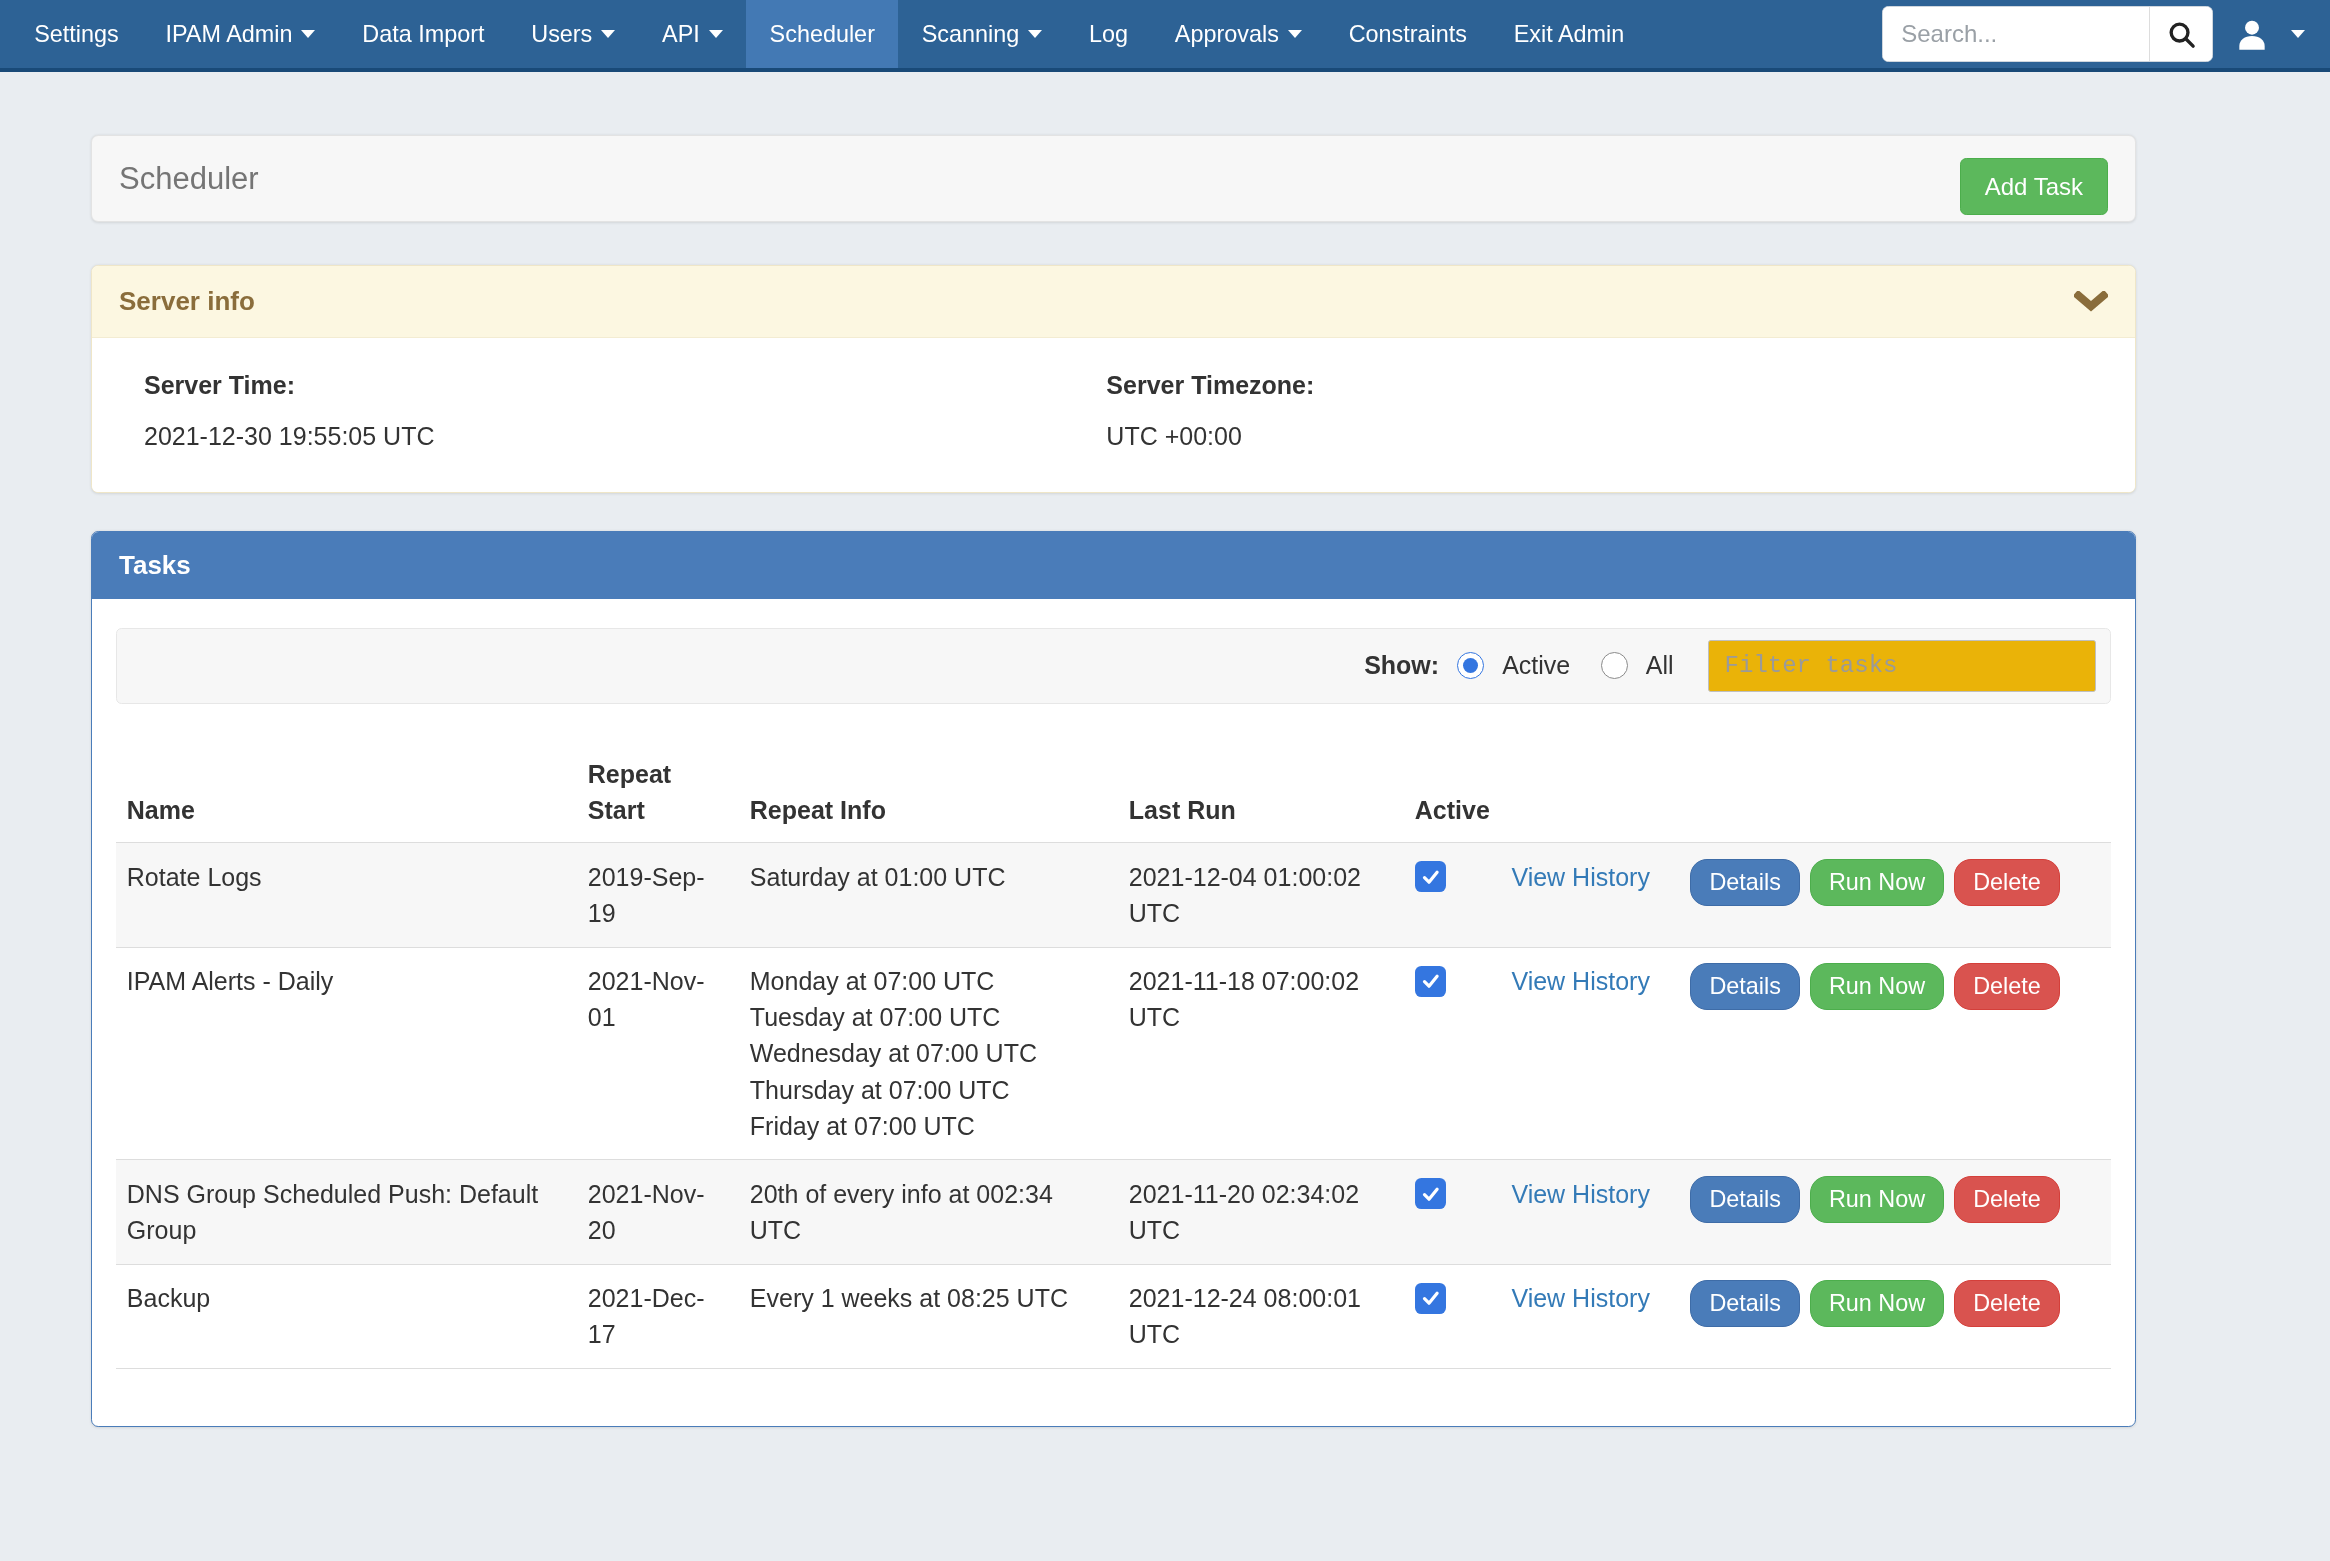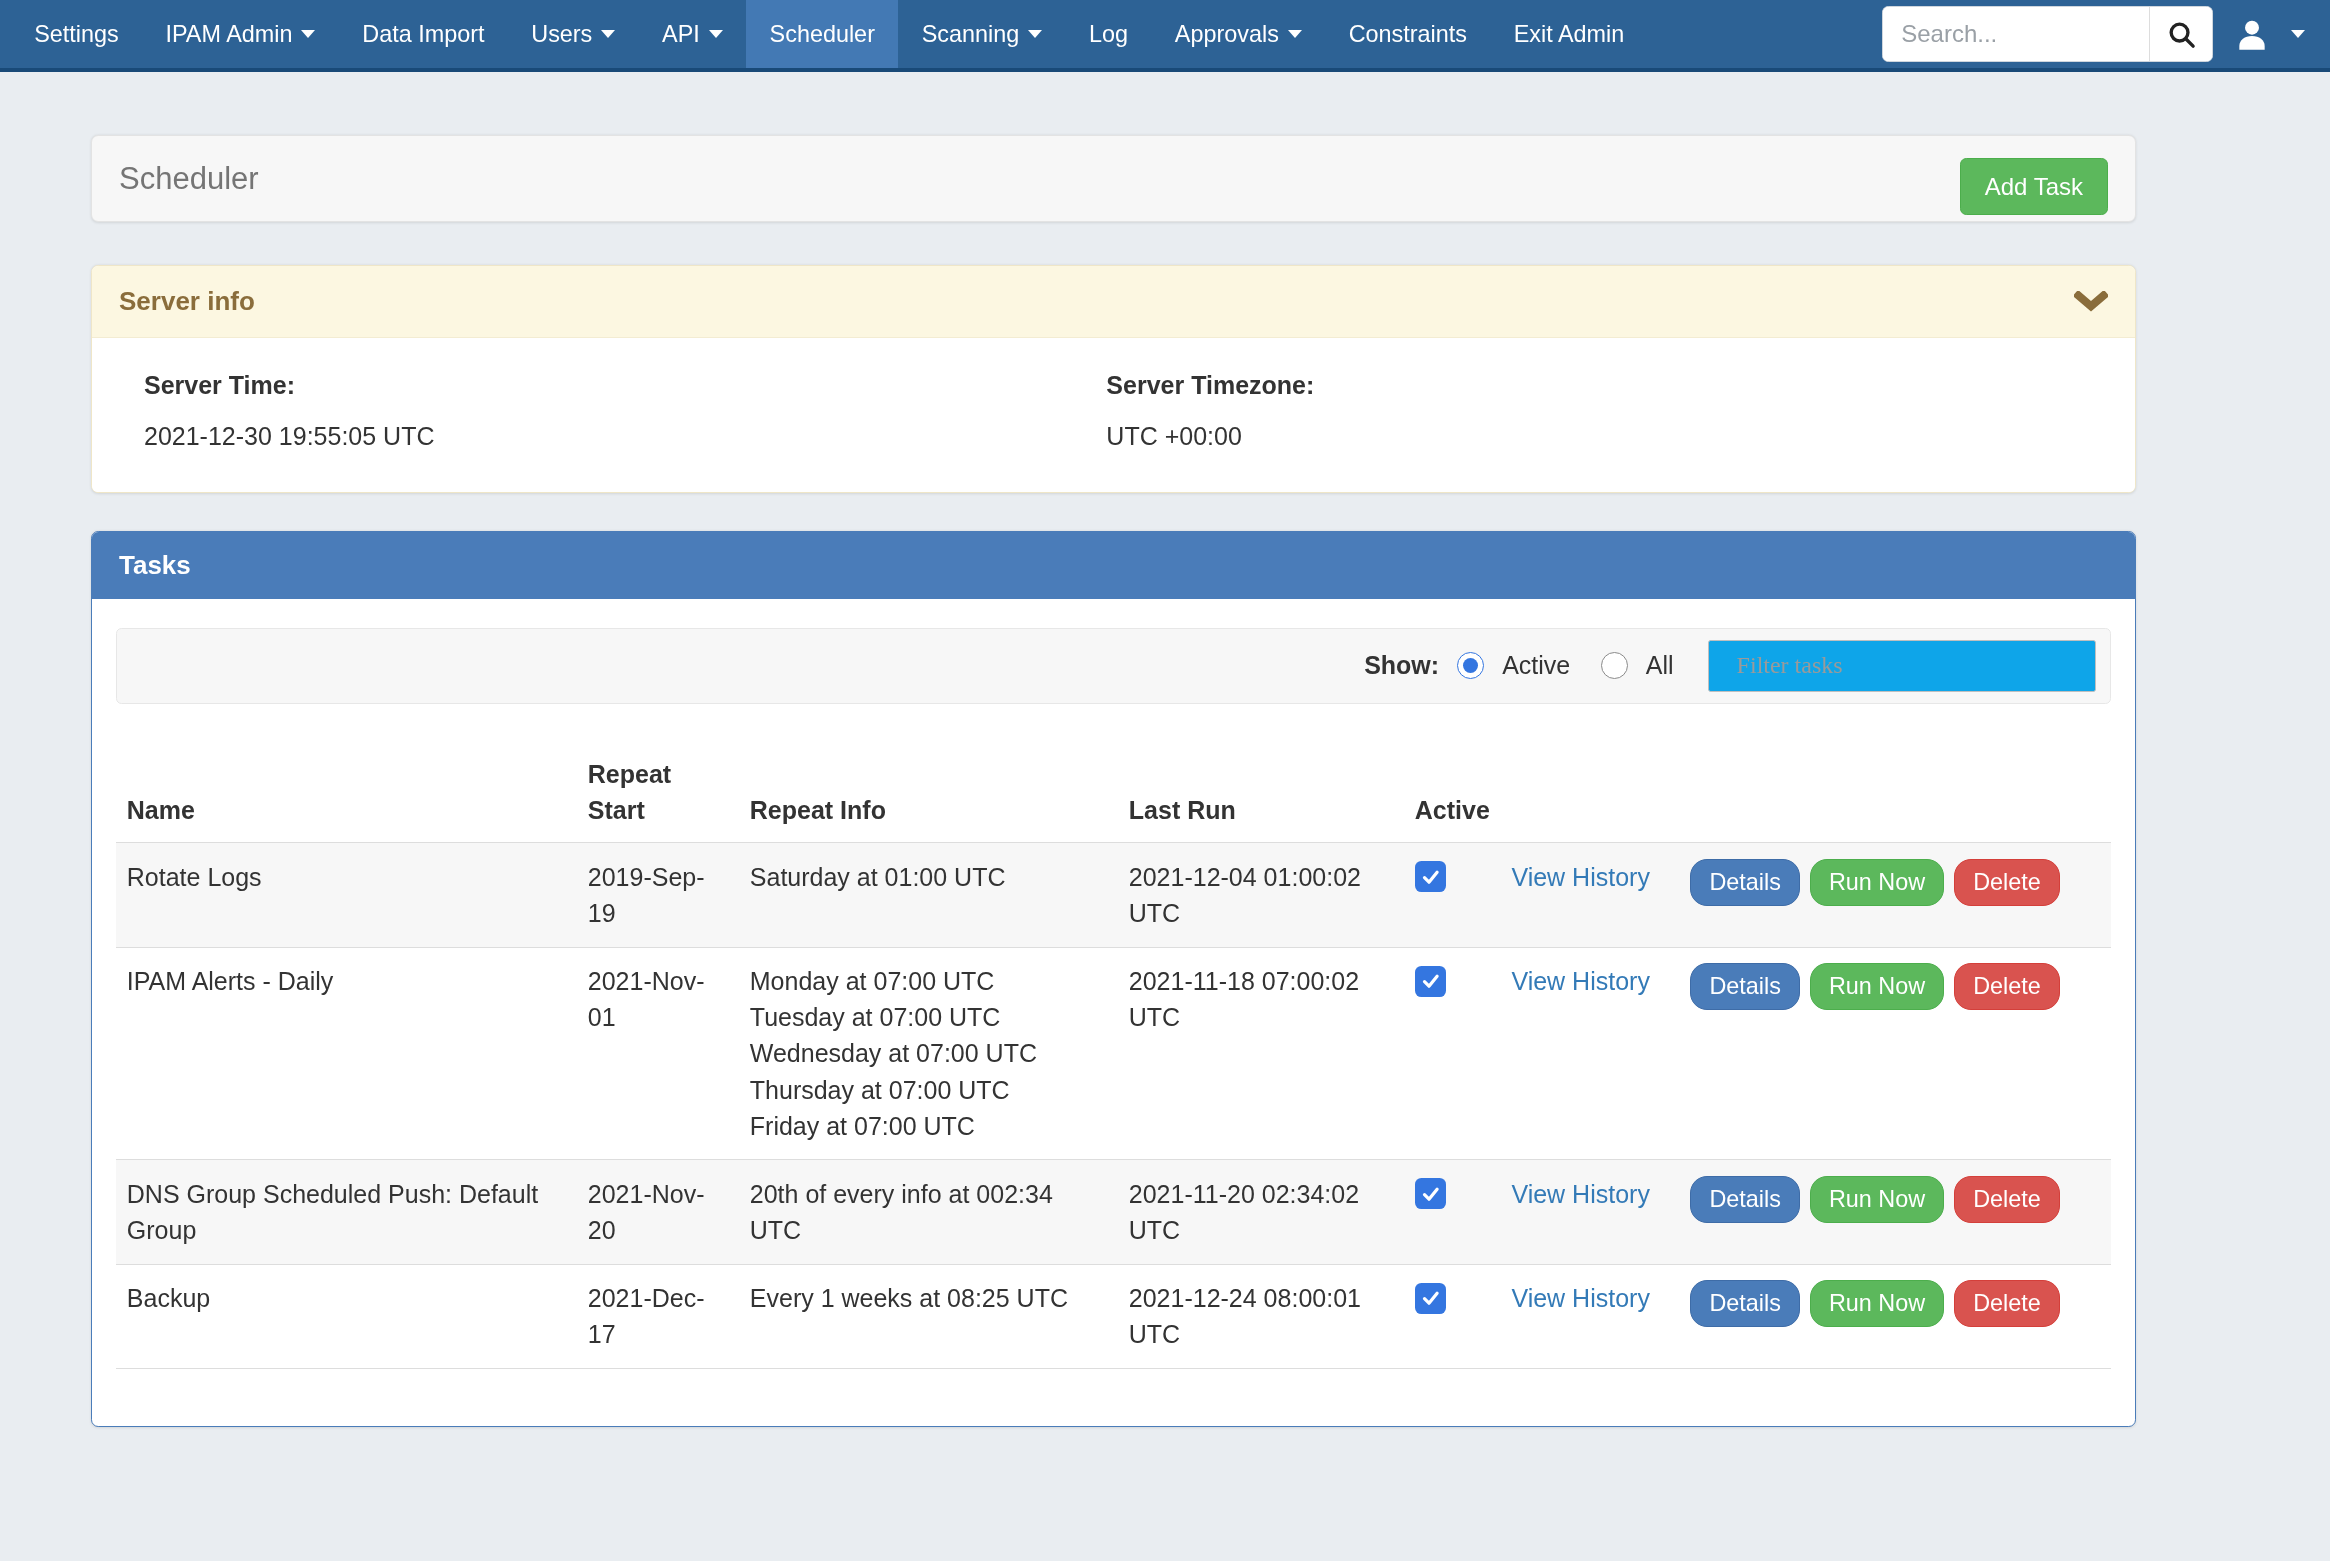--- a/index.html
+++ b/index.html
@@ -139,22 +139,22 @@
   }
   .radio.checked{border-color:var(--c-check);}
   .radio.checked::after{
     content:"";width:15.3px;height:15.3px;border-radius:50%;background:var(--c-check);
   }
   .radio-label{cursor:pointer;}
   .radio-all{margin-left:12.6px;}
   .filter-input{
     width:388px;height:52px;margin-left:16px;
     border:0.9px solid #bfbfbf;border-radius:2.7px;
-    font-size:24px;padding:0 28px;color:#333;outline:none;
-    font-family:Liberation Serif, serif;background:#0ea5e9;
+    font-size:24px;padding:0 16px;color:#333;outline:none;
+    font-family:Liberation Mono, monospace;background:#eab308;
   }
   .filter-input::placeholder{color:#9a9a9a;}
 
   
   table.tasks{width:100%;border-collapse:collapse;margin-top:43px;}
   table.tasks th{
     font-size:25px;font-weight:700;text-align:left;
     padding:9px 10.8px 14.4px 10.8px;vertical-align:bottom;
     border-bottom:1.8px solid #dddddd;
     line-height:1.45;

